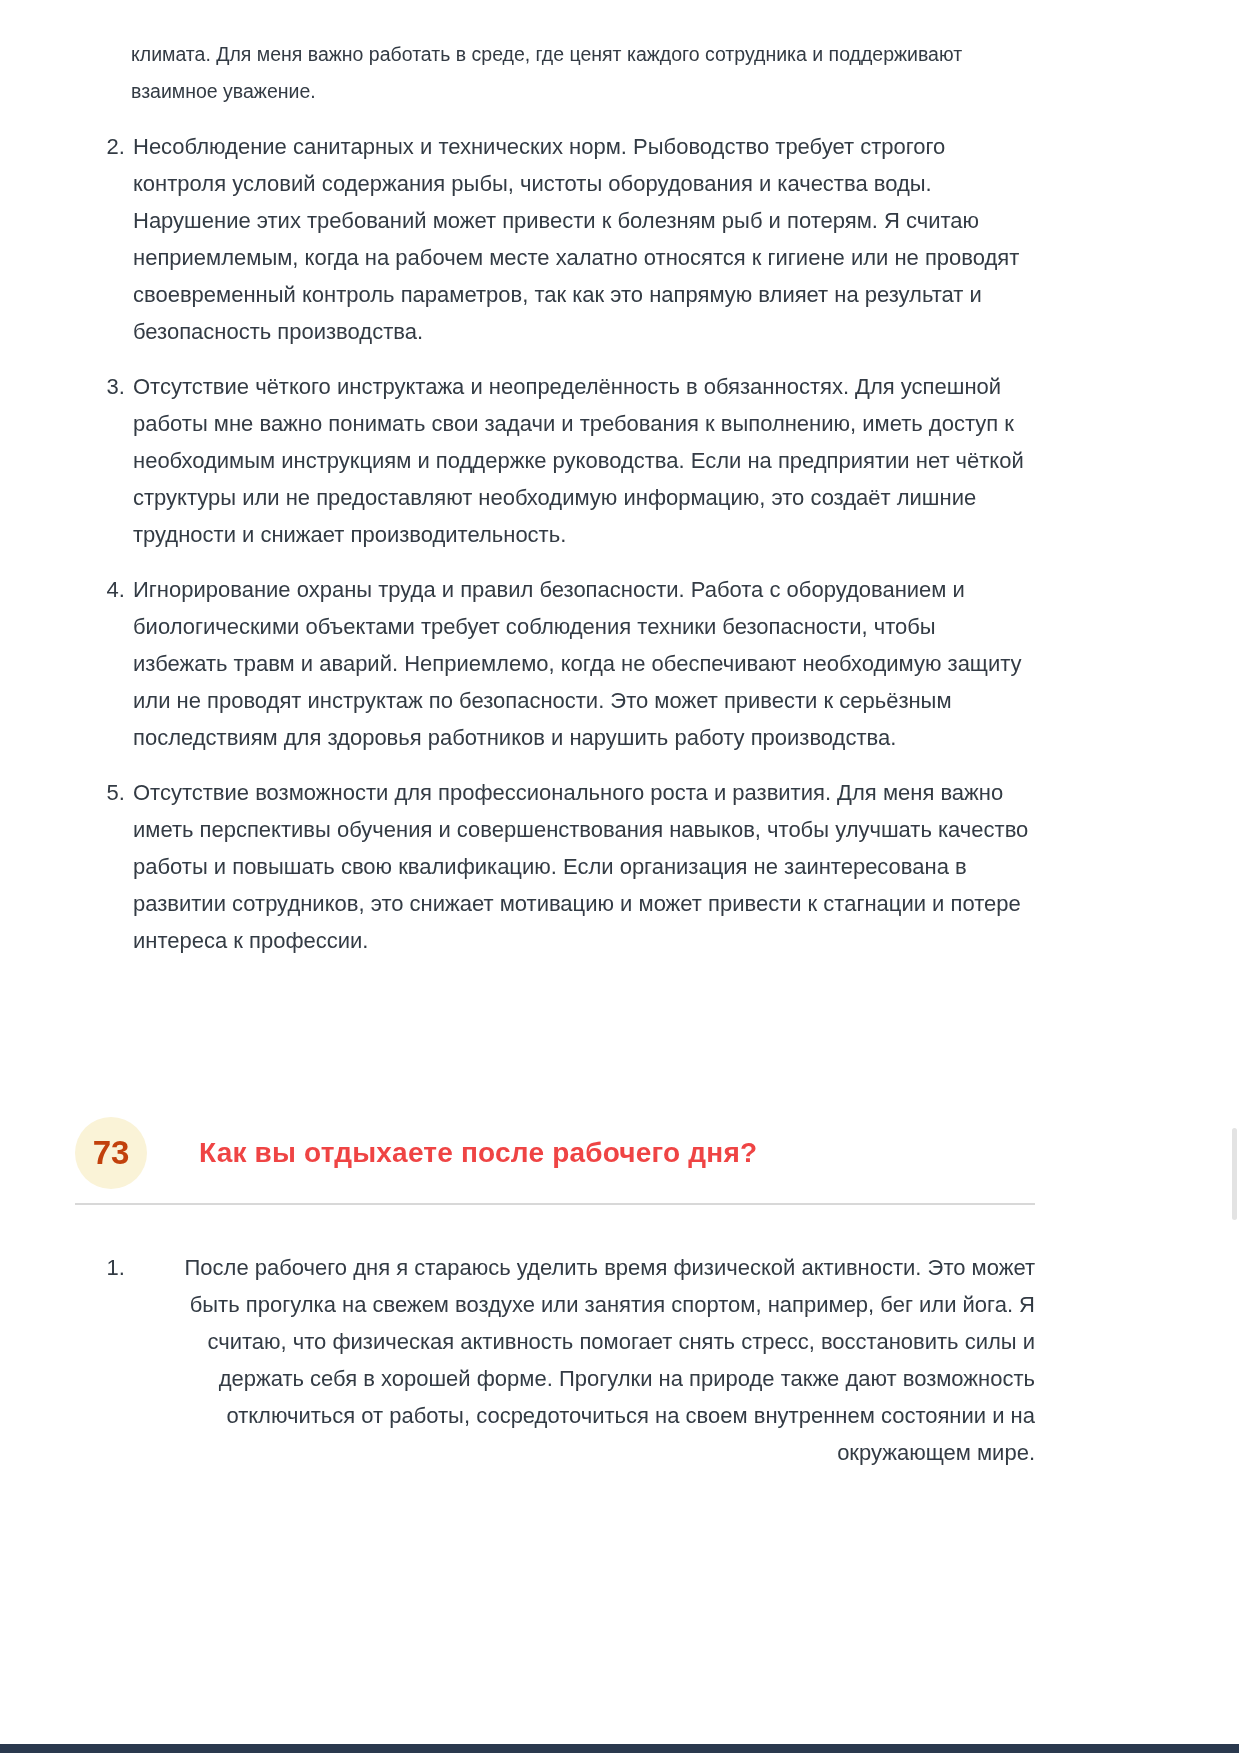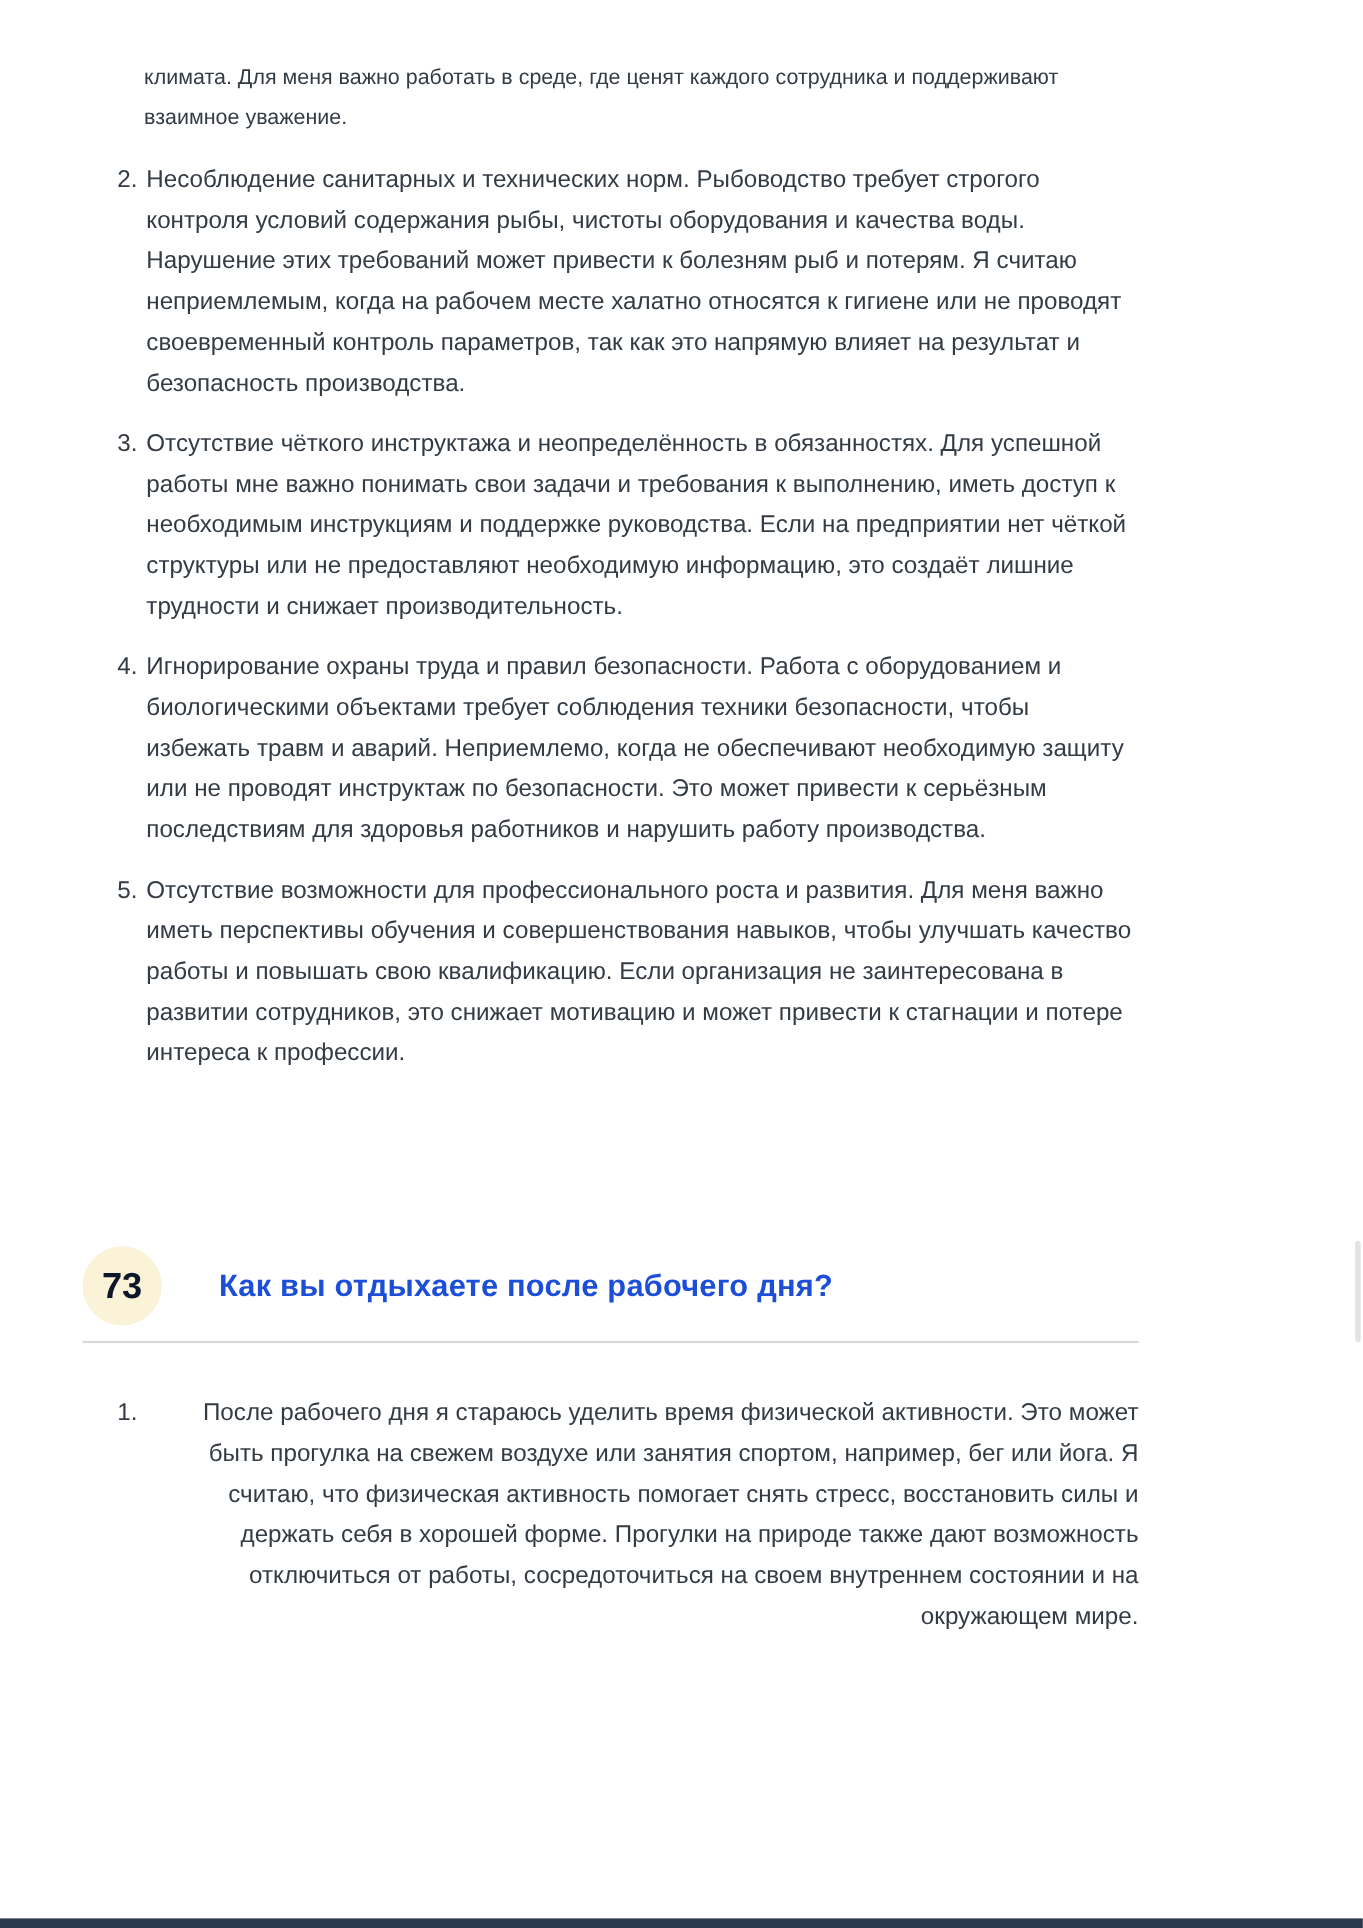--- a/index.html
+++ b/index.html
@@ -9,21 +9,21 @@
   }
   body {
     width: 1239px;
     height: 1753px;
     position: relative;
     overflow: hidden;
     font-family: "Liberation Sans", sans-serif;
     color: #333b44;
   }
   .doc {
-    padding: 52px 204px 0 75px;
+    padding: 36px 204px 0 75px;
   }
   .para {
     font-size: 19.5px;
     line-height: 37px;
     margin: 0 0 18px 56px;
   }
   ol.answers {
     margin: 0 0 0 32px;
     padding-left: 24px;
     font-size: 22px;
@@ -49,27 +49,27 @@
     border-radius: 50%;
     background: #faf3d7;
     display: flex;
     align-items: center;
     justify-content: center;
     flex: 0 0 auto;
   }
   .q-number {
     font-size: 33px;
     font-weight: 700;
-    color: #0f172a;
+    color: #c2410c;
   }
   .q-title {
     margin: 0 0 0 52px;
     font-size: 28px;
     font-weight: 700;
-    color: #1d4ed8;
+    color: #ef4444;
     letter-spacing: 0.2px;
   }
   .q-rule {
     border: none;
     border-top: 2px solid #d8d8d8;
     margin: 14px 0 0 0;
   }
   ol.answers.current {
     margin-top: 44px;
     text-align: right;

